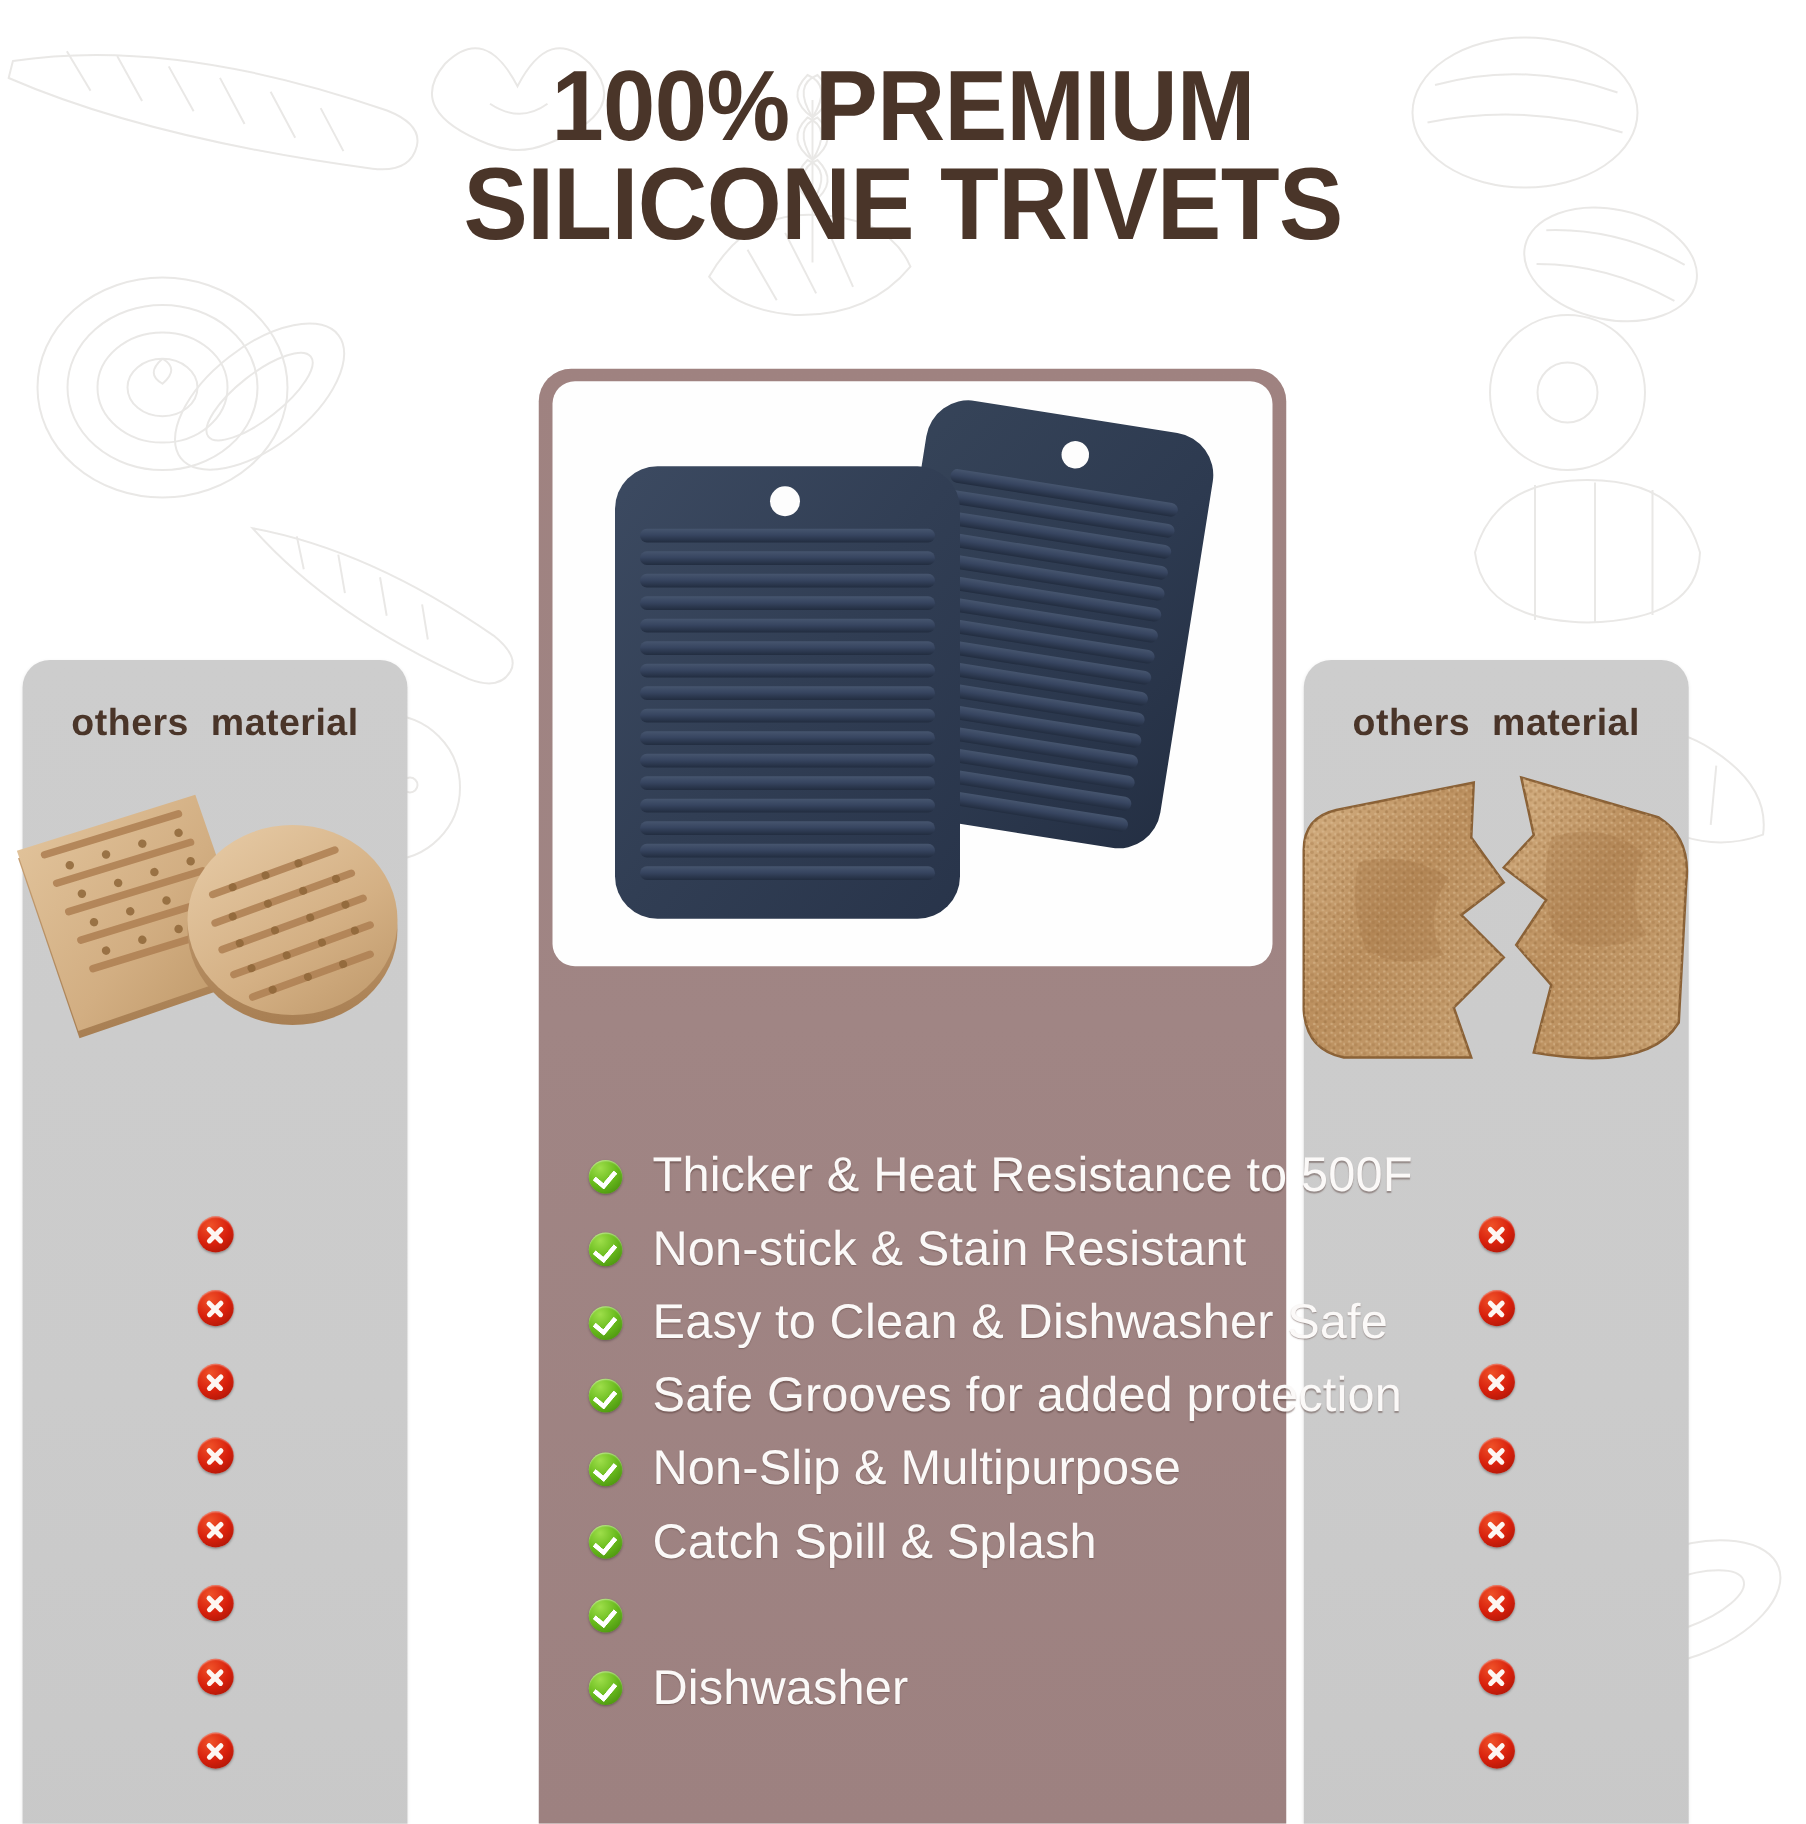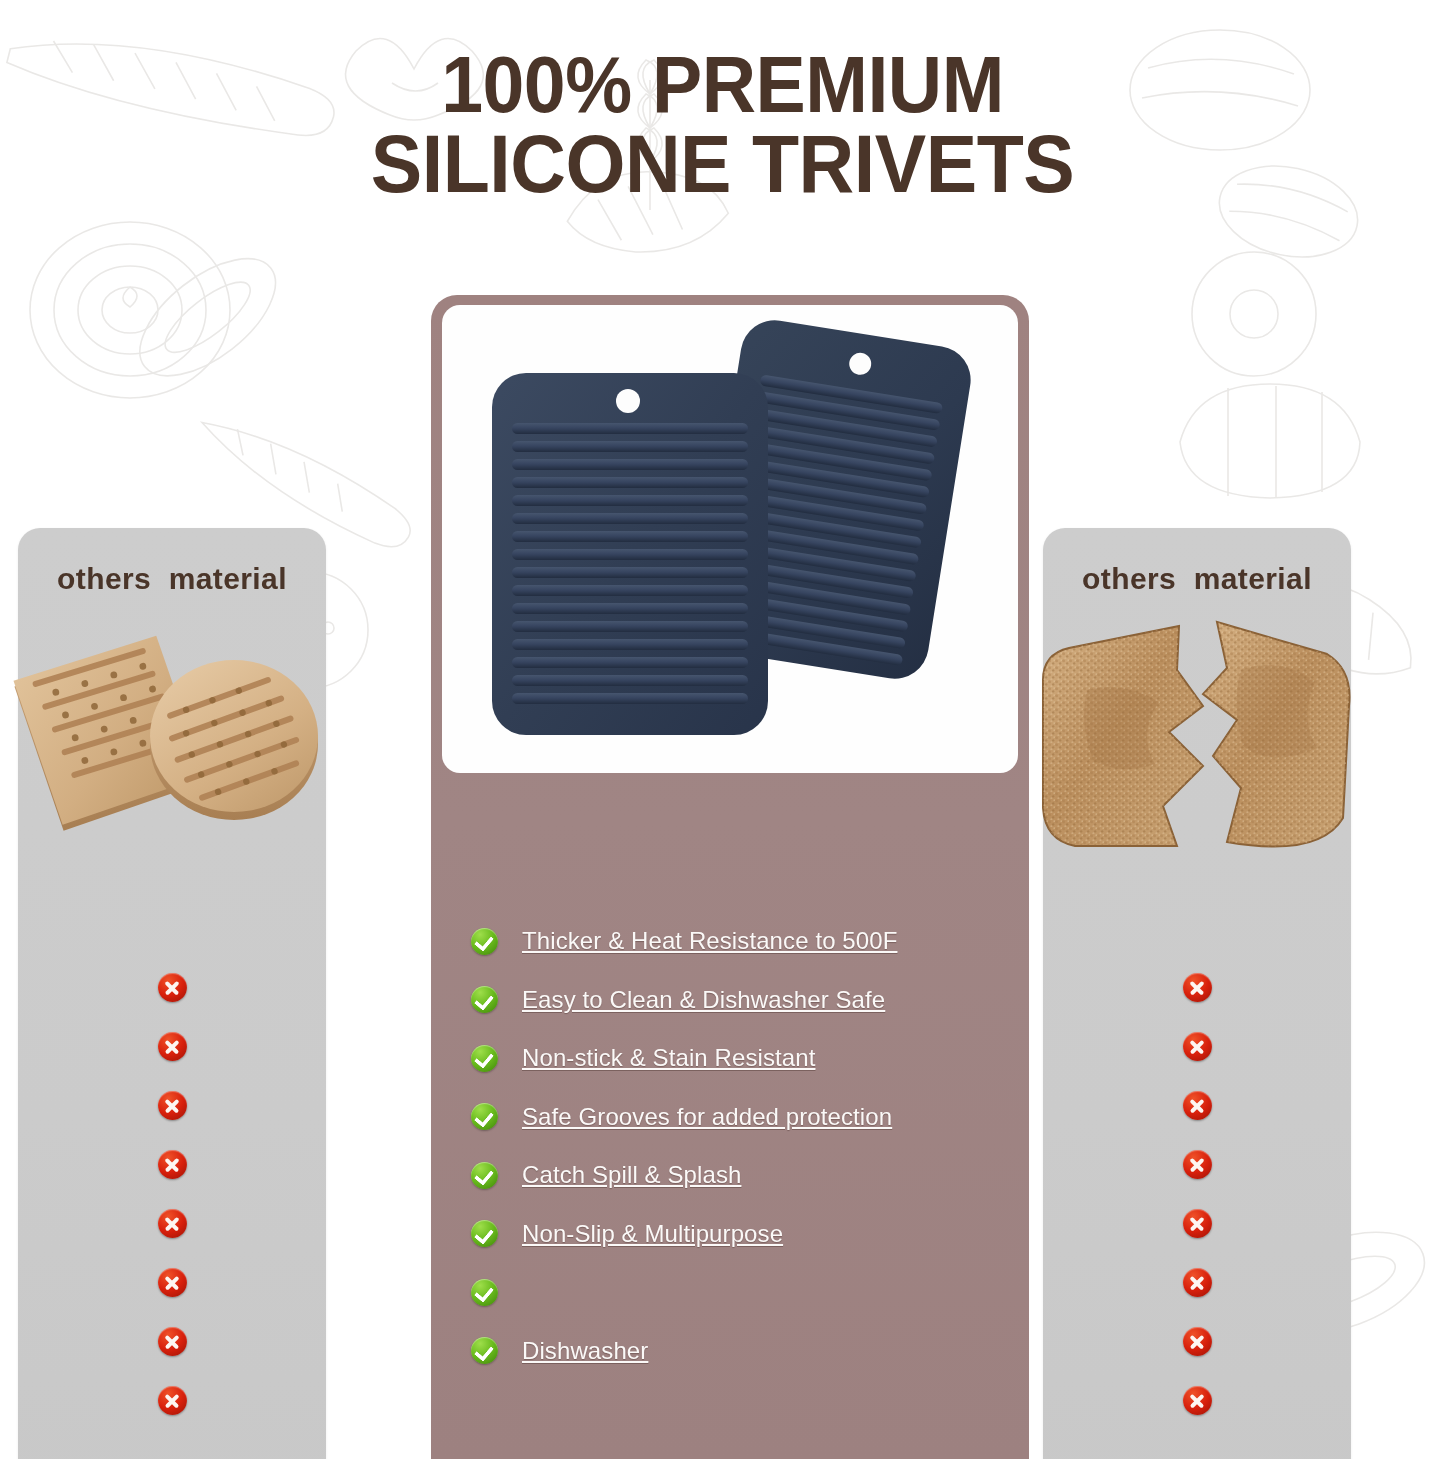--- a/index.html
+++ b/index.html
@@ -147,25 +147,24 @@
     top:617px; left:40px; right:18px;
   }
   .feature-row {
     display:flex;
     align-items:center;
     gap:24px;
     height:58.5px;
   }
   .feature-text {
     color:#fbf9f8;
-    font-size:24px;
+    font-size:39px;
     letter-spacing:0.1px;
     white-space:nowrap;
     text-shadow:0 1px 1px rgba(80,55,52,0.45);
-    text-decoration:underline;
   }
 </style>
 </head>
 <body>
 
 <svg id="bg-pattern" viewBox="0 0 1445 1459" preserveAspectRatio="none">
   <g stroke="#e6e4e2" stroke-width="1.6" fill="none">
 
     <g transform="translate(20,10) rotate(14)">
       <path d="M0 40 Q120 -10 300 6 Q330 10 330 28 Q330 50 300 54 Q120 74 0 54 Z"></path>
@@ -516,37 +515,37 @@
     </svg>
   </div>
 
   <div class="feature-list">
     <div class="feature-row">
       <span class="badge-check"></span>
       <span class="feature-text">Thicker &amp; Heat Resistance to 500F</span>
     </div>
     <div class="feature-row">
       <span class="badge-check"></span>
+      <span class="feature-text">Non-stick &amp; Stain Resistant</span>
+    </div>
+    <div class="feature-row">
+      <span class="badge-check"></span>
       <span class="feature-text">Easy to Clean &amp; Dishwasher Safe</span>
     </div>
     <div class="feature-row">
       <span class="badge-check"></span>
-      <span class="feature-text">Non-stick &amp; Stain Resistant</span>
-    </div>
-    <div class="feature-row">
-      <span class="badge-check"></span>
       <span class="feature-text">Safe Grooves for added protection</span>
     </div>
     <div class="feature-row">
       <span class="badge-check"></span>
+      <span class="feature-text">Non-Slip &amp; Multipurpose</span>
+    </div>
+    <div class="feature-row">
+      <span class="badge-check"></span>
       <span class="feature-text">Catch Spill &amp; Splash</span>
-    </div>
-    <div class="feature-row">
-      <span class="badge-check"></span>
-      <span class="feature-text">Non-Slip &amp; Multipurpose</span>
     </div>
     <div class="feature-row">
       <span class="badge-check"></span>
     </div>
     <div class="feature-row">
       <span class="badge-check"></span>
       <span class="feature-text">Dishwasher</span>
     </div>
   </div>
 </div>

